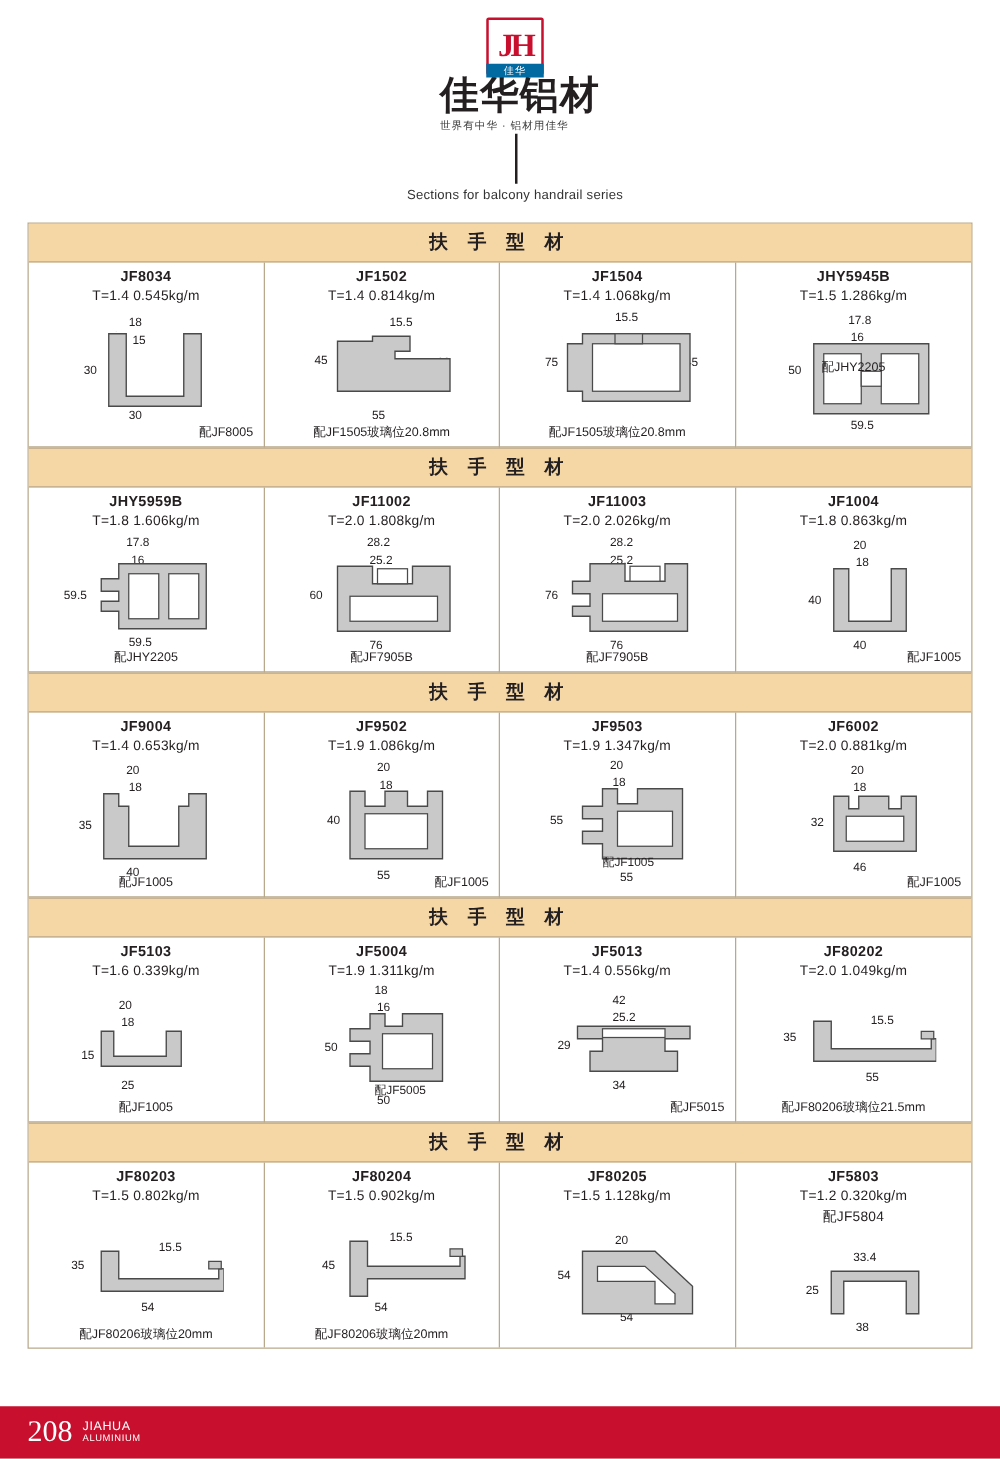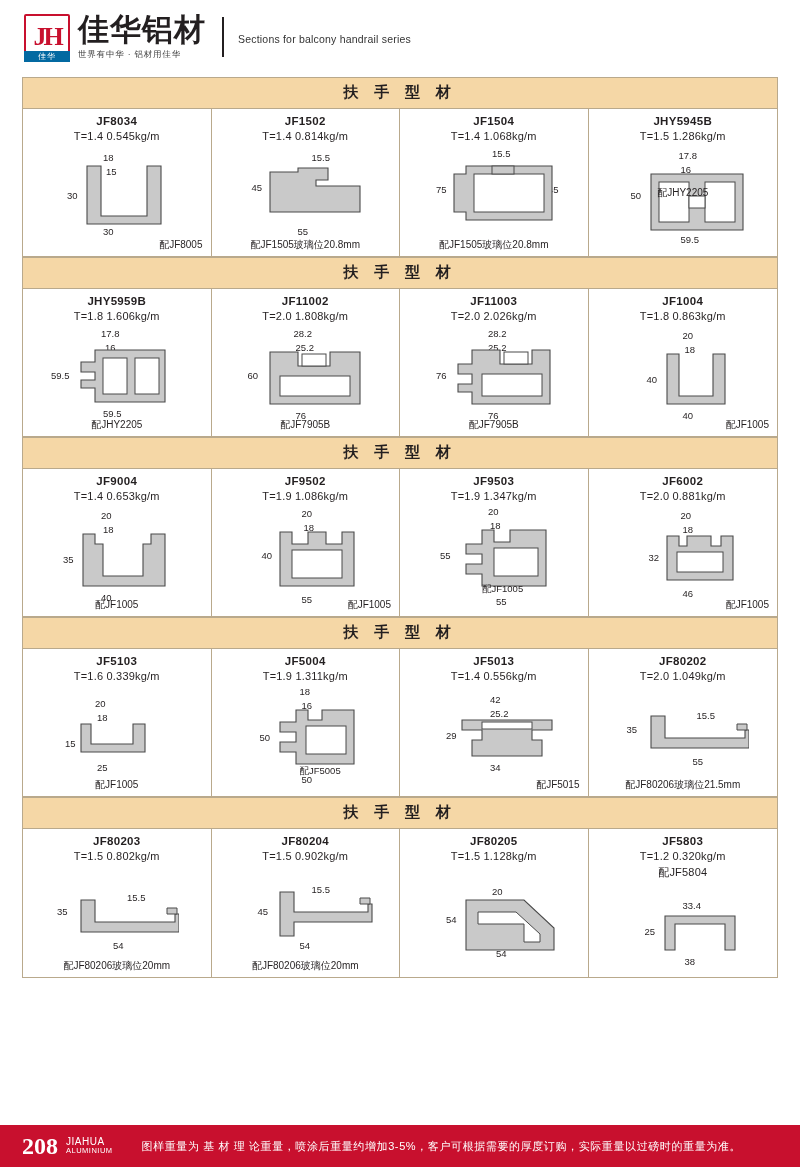--- a/index.html
+++ b/index.html
@@ -6,21 +6,21 @@
   html, body { margin:0; padding:0; }
   body {
     width: 800px; height: 1167px;
     background: #ffffff;
     font-family: "Liberation Sans", sans-serif;
     color: #231f20;
     position: relative;
   }
 
   
-  .header { display:flex; align-items:center; padding: 14px 0 10px 24px; }
+  .header { display:flex; align-items:center; padding: 14px 0 10px 24px; flex-direction: column; }
   .logo-mark { width: 46px; height: 46px; position: relative; flex: 0 0 auto; }
   .logo-mark .jh {
     position:absolute; inset:0;
     border: 2px solid #c8102e;
     border-radius: 2px;
     color:#c8102e; font-weight:bold; font-size:26px;
     display:flex; align-items:center; justify-content:center;
     font-family:"Liberation Serif", serif;
     letter-spacing:-3px;
   }
@@ -83,21 +83,21 @@
   .dim { position:absolute; font-size:9.5px; color:#231f20; white-space:nowrap; }
   .prof { position:absolute; }
   .prof svg { display:block; }
 
   
   .footer {
     position:absolute; left:0; right:0; bottom:0;
     height: 42px; background:#c8102e; color:#fff;
     display:flex; align-items:center;
   }
-  .pg { font-size: 24px; font-weight:bold; margin-left: 22px; font-family:"Liberation Serif", serif;}
+  .pg { font-size: 24px; font-weight:normal; margin-left: 22px; font-family:"Liberation Serif", serif;}
   .pgbrand { margin-left:8px; line-height:1.15; }
   .pgbrand .b1 { font-size:10px; letter-spacing:.5px; }
   .pgbrand .b2 { font-size:7.5px; letter-spacing:.5px; }
   .foot-txt { flex:1; text-align:center; font-size:11px; letter-spacing:.6px; padding-right:30px;}
 </style>
 </head>
 <body>
 
 <div class="header">
   <div class="logo-mark">
@@ -492,14 +492,13 @@
     </div>
   </div>
 </div>
 
 <div class="footer">
   <div class="pg">208</div>
   <div class="pgbrand">
     <div class="b1">JIAHUA</div>
     <div class="b2">ALUMINIUM</div>
   </div>
-  <div class="foot-txt">图样重量为 基 材 理 论重量，喷涂后重量约增加3-5%，客户可根据需要的厚度订购，实际重量以过磅时的重量为准。</div>
 </div>
 
 </body></html>

